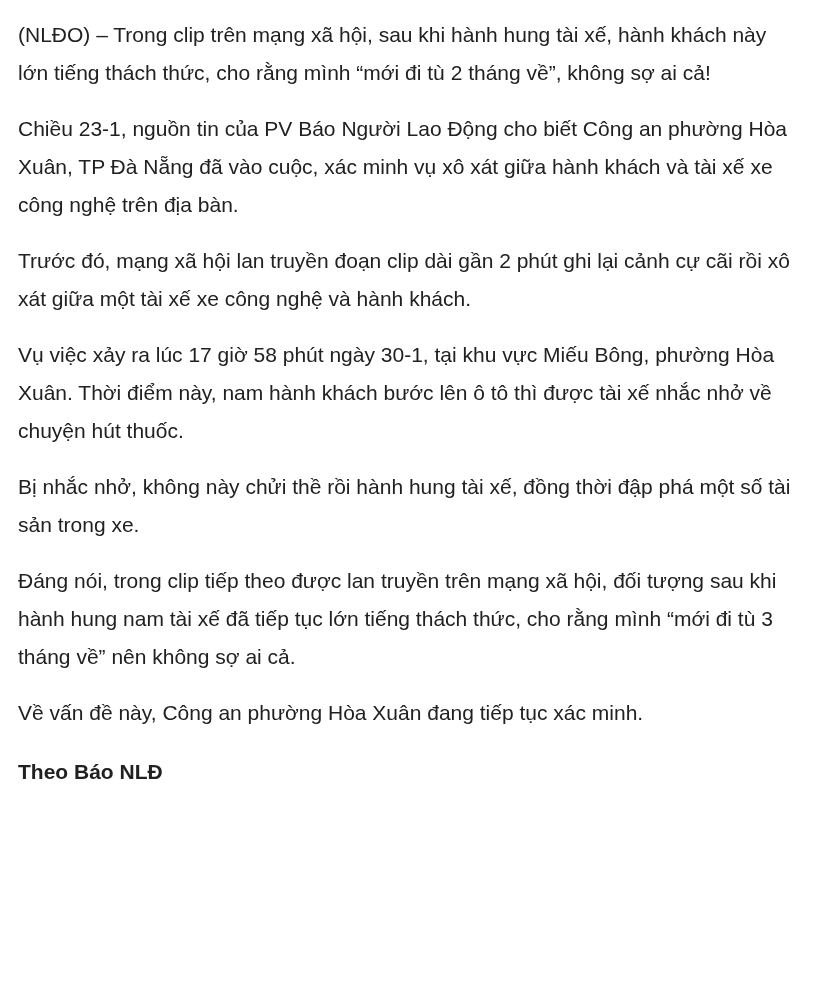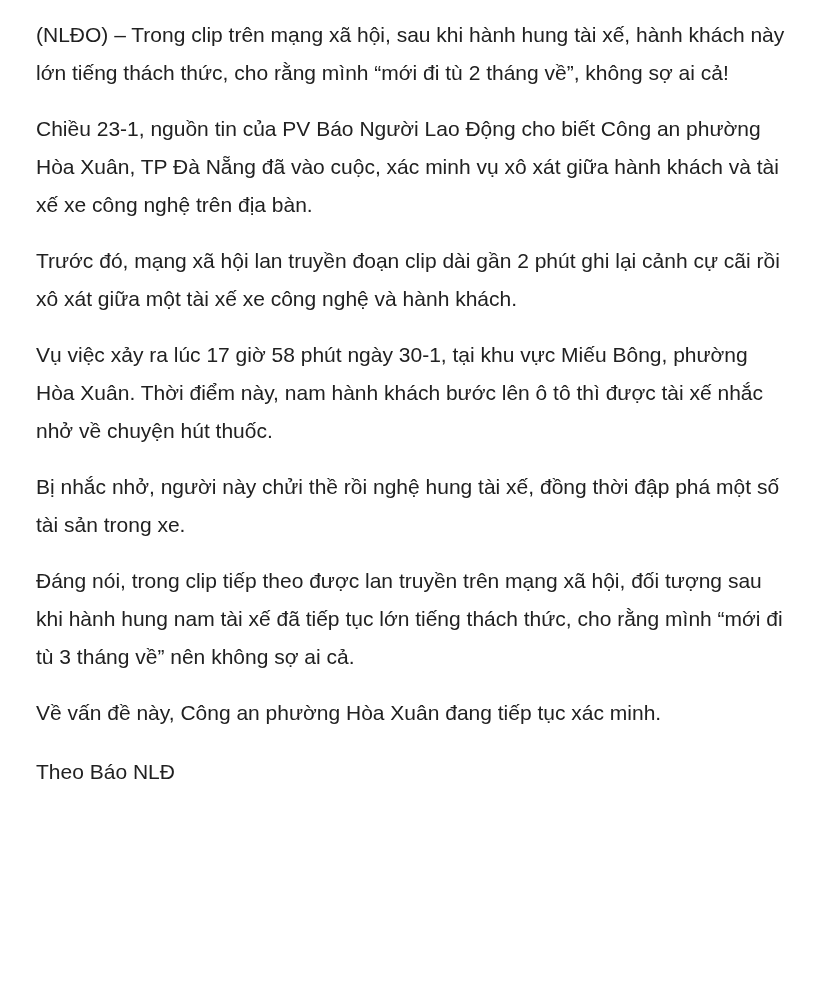--- a/index.html
+++ b/index.html
@@ -9,42 +9,43 @@
   }
   body {
     width: 814px;
     min-height: 1000px;
     font-family: "Liberation Sans", "DejaVu Sans", sans-serif;
     color: #212121;
   }
   main.article {
     box-sizing: border-box;
     width: 814px;
-    padding: 16px 22px 20px 36px;
+    padding: 16px 22px 20px 18px;
   }
   .article p {
     margin: 0 0 18px 0;
     font-size: 21px;
     line-height: 38px;
     font-weight: 400;
     text-align: left;
     letter-spacing: 0;
   }
   .article p.source {
     margin-top: 21px;
     margin-bottom: 0;
+    font-weight: bold;
   }
 </style>
 </head>
 <body>
 
 <main class="article">
   <div id="article-body">
       <p>(NLĐO) – Trong clip trên mạng xã hội, sau khi hành hung tài xế, hành khách này lớn tiếng thách thức, cho rằng mình “mới đi tù 2 tháng về”, không sợ ai cả!</p>
       <p>Chiều 23-1, nguồn tin của PV Báo Người Lao Động cho biết Công an phường Hòa Xuân, TP Đà Nẵng đã vào cuộc, xác minh vụ xô xát giữa hành khách và tài xế xe công nghệ trên địa bàn.</p>
       <p>Trước đó, mạng xã hội lan truyền đoạn clip dài gần 2 phút ghi lại cảnh cự cãi rồi xô xát giữa một tài xế xe công nghệ và hành khách.</p>
       <p>Vụ việc xảy ra lúc 17 giờ 58 phút ngày 30-1, tại khu vực Miếu Bông, phường Hòa Xuân. Thời điểm này, nam hành khách bước lên ô tô thì được tài xế nhắc nhở về chuyện hút thuốc.</p>
-      <p>Bị nhắc nhở, người này chửi thề rồi nghệ hung tài xế, đồng thời đập phá một số tài sản trong xe.</p>
+      <p>Bị nhắc nhở, không này chửi thề rồi hành hung tài xế, đồng thời đập phá một số tài sản trong xe.</p>
       <p>Đáng nói, trong clip tiếp theo được lan truyền trên mạng xã hội, đối tượng sau khi hành hung nam tài xế đã tiếp tục lớn tiếng thách thức, cho rằng mình “mới đi tù 3 tháng về” nên không sợ ai cả.</p>
       <p>Về vấn đề này, Công an phường Hòa Xuân đang tiếp tục xác minh.</p>
     </div>
   <p class="source">Theo Báo NLĐ</p>
 </main>
 
 </body></html>

